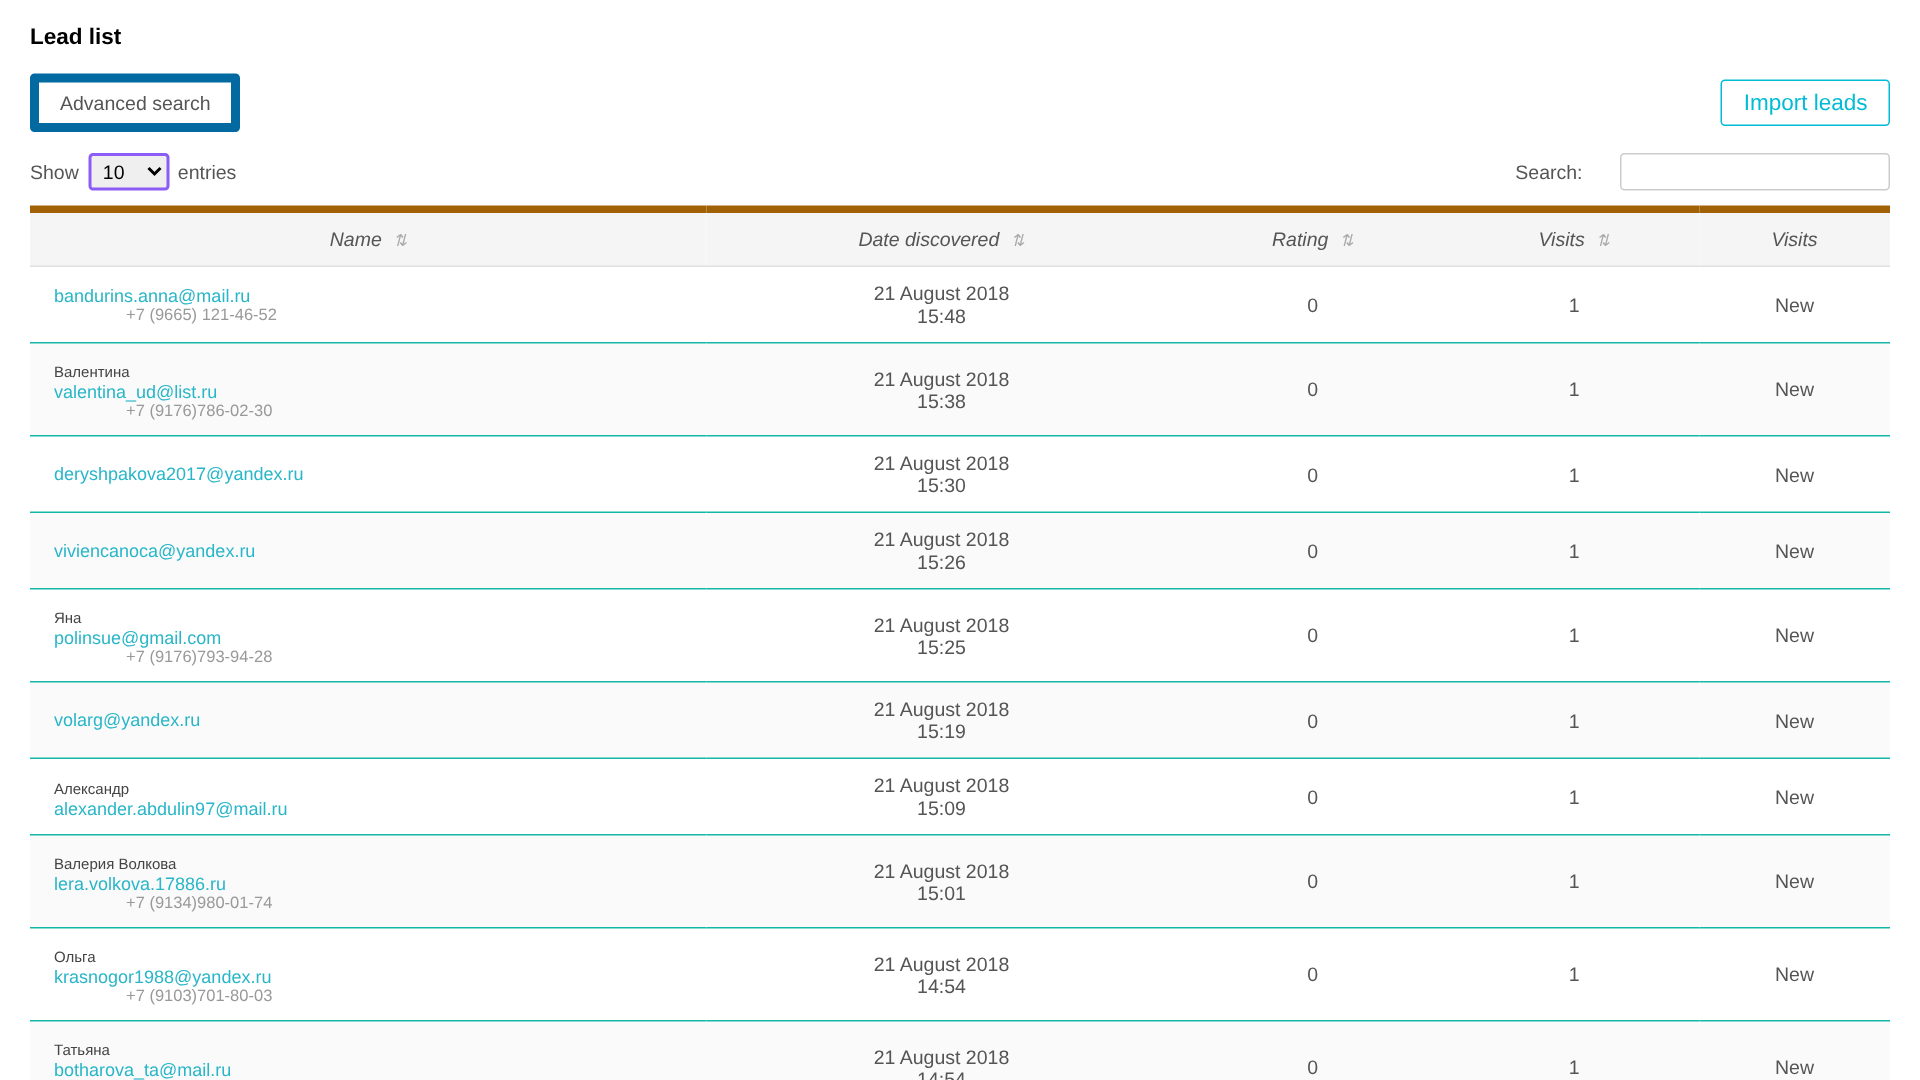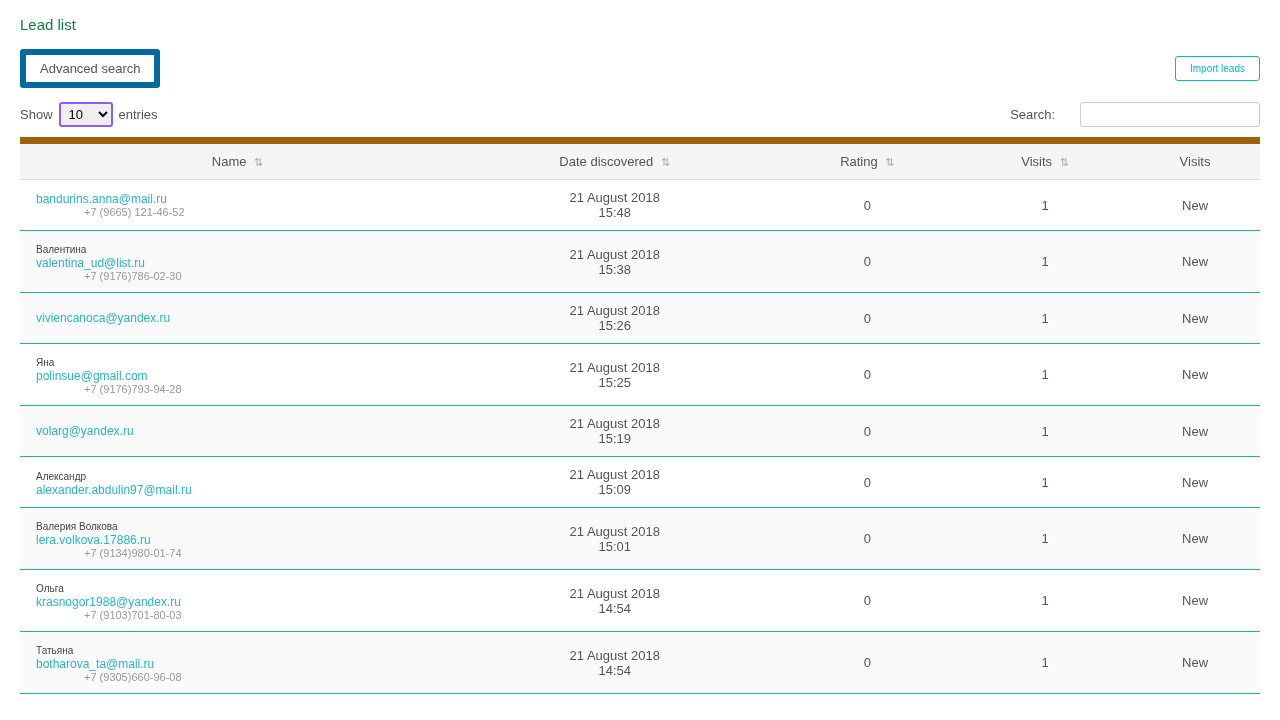--- a/index.html
+++ b/index.html
@@ -5,22 +5,22 @@
     * { box-sizing: border-box; margin: 0; padding: 0; }
     body {
       font-family: Arial, sans-serif;
       font-size: 13px;
       background: #fff;
       color: #333;
       padding: 16px 20px;
     }
     h2.page-title {
       font-size: 15px;
-      font-weight: normal;
-      color: #15803d;
+      font-weight: bold;
+      color: #000000;
       margin-bottom: 16px;
     }
     .toolbar {
       display: flex;
       justify-content: space-between;
       align-items: center;
       margin-bottom: 14px;
     }
     .advanced-search-btn {
       border: 6px solid #0369a1;
@@ -28,21 +28,21 @@
       padding: 6px 14px;
       font-size: 13px;
       color: #555;
       cursor: pointer;
       border-radius: 3px;
     }
     .import-leads-btn {
       border: 1px solid #00bcd4;
       background: #fff;
       padding: 6px 14px;
-      font-size: 10px;
+      font-size: 15px;
       color: #00bcd4;
       cursor: pointer;
       border-radius: 3px;
     }
     .table-controls {
       display: flex;
       justify-content: space-between;
       align-items: center;
       margin-bottom: 10px;
     }
@@ -73,22 +73,23 @@
       border-radius: 3px;
       width: 180px;
     }
     table {
       width: 100%;
       border-collapse: collapse;
       font-size: 13px;
     }
     thead tr {
       background: #f5f5f5;
-      border-top: 7px solid #a16207;
+      border-top: 5px solid #a16207;
       border-bottom: 1px solid #e0e0e0;
+      font-style: italic;
     }
     thead th {
       padding: 10px 12px;
       text-align: center;
       font-weight: normal;
       color: #555;
       white-space: nowrap;
     }
     thead th:first-child { text-align: center; }
     thead th .sort-icon {
@@ -195,20 +196,30 @@
         <td class="status-new">New</td>
       </tr>
       <tr style="background: rgb(250, 250, 250);">
         <td class="name-cell"><span class="lead-name">Валентина</span><a href="#" class="lead-link">valentina_ud@list.ru</a><span class="lead-phone">+7 (9176)786-02-30</span></td>
         <td style="white-space: pre;">21 August 2018
 15:38</td>
         <td>0</td>
         <td>1</td>
         <td class="status-new">New</td>
       </tr>
+      <tr style="background: rgb(255, 255, 255);">
+        <td class="name-cell">
+          <a href="#" class="lead-link">deryshpakova2017@yandex.ru</a>
+        </td>
+        <td style="white-space: pre;">21 August 2018
+15:30</td>
+        <td>0</td>
+        <td>1</td>
+        <td class="status-new">New</td>
+      </tr>
       <tr style="background: rgb(250, 250, 250);">
         <td class="name-cell">
           <a href="#" class="lead-link">viviencanoca@yandex.ru</a>
         </td>
         <td style="white-space: pre;">21 August 2018
 15:26</td>
         <td>0</td>
         <td>1</td>
         <td class="status-new">New</td>
       </tr>

